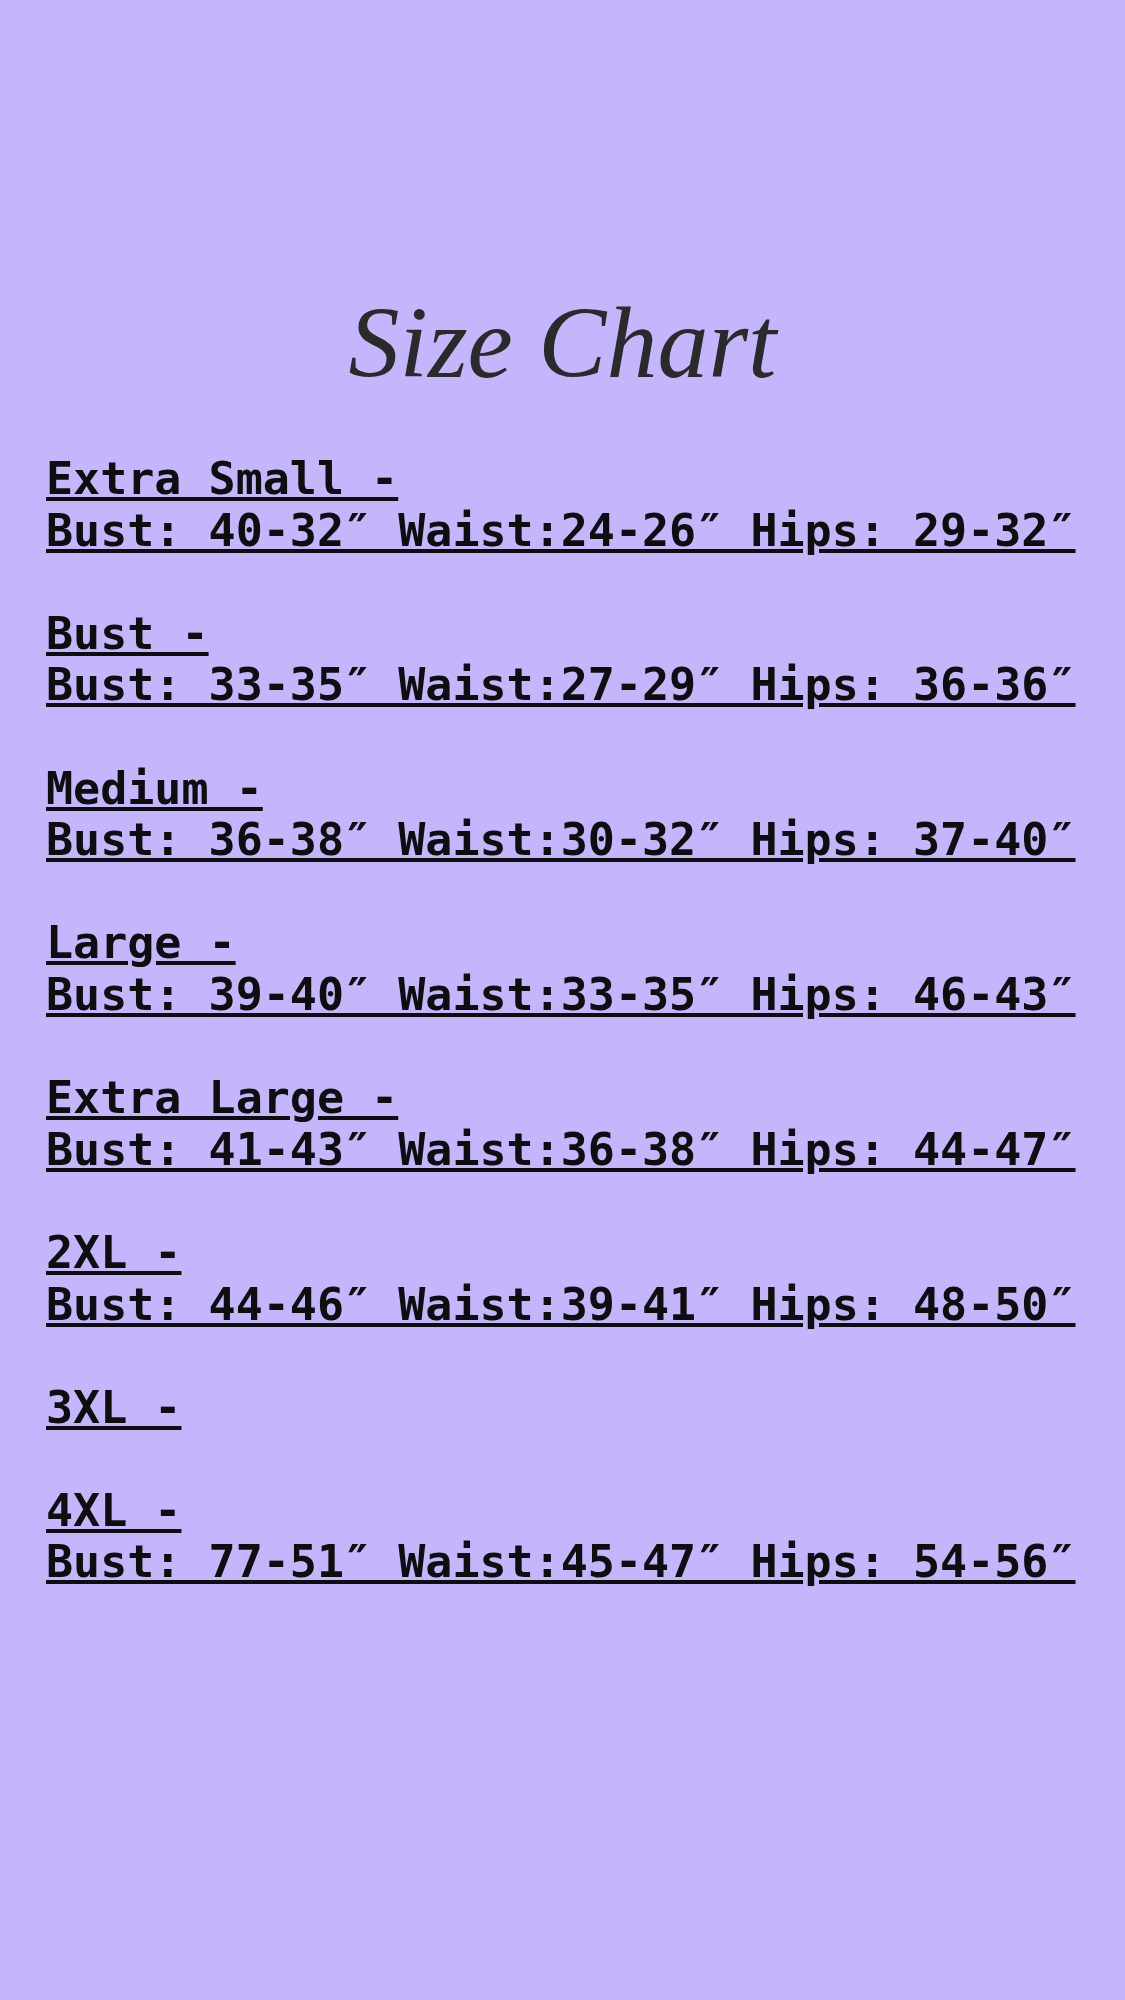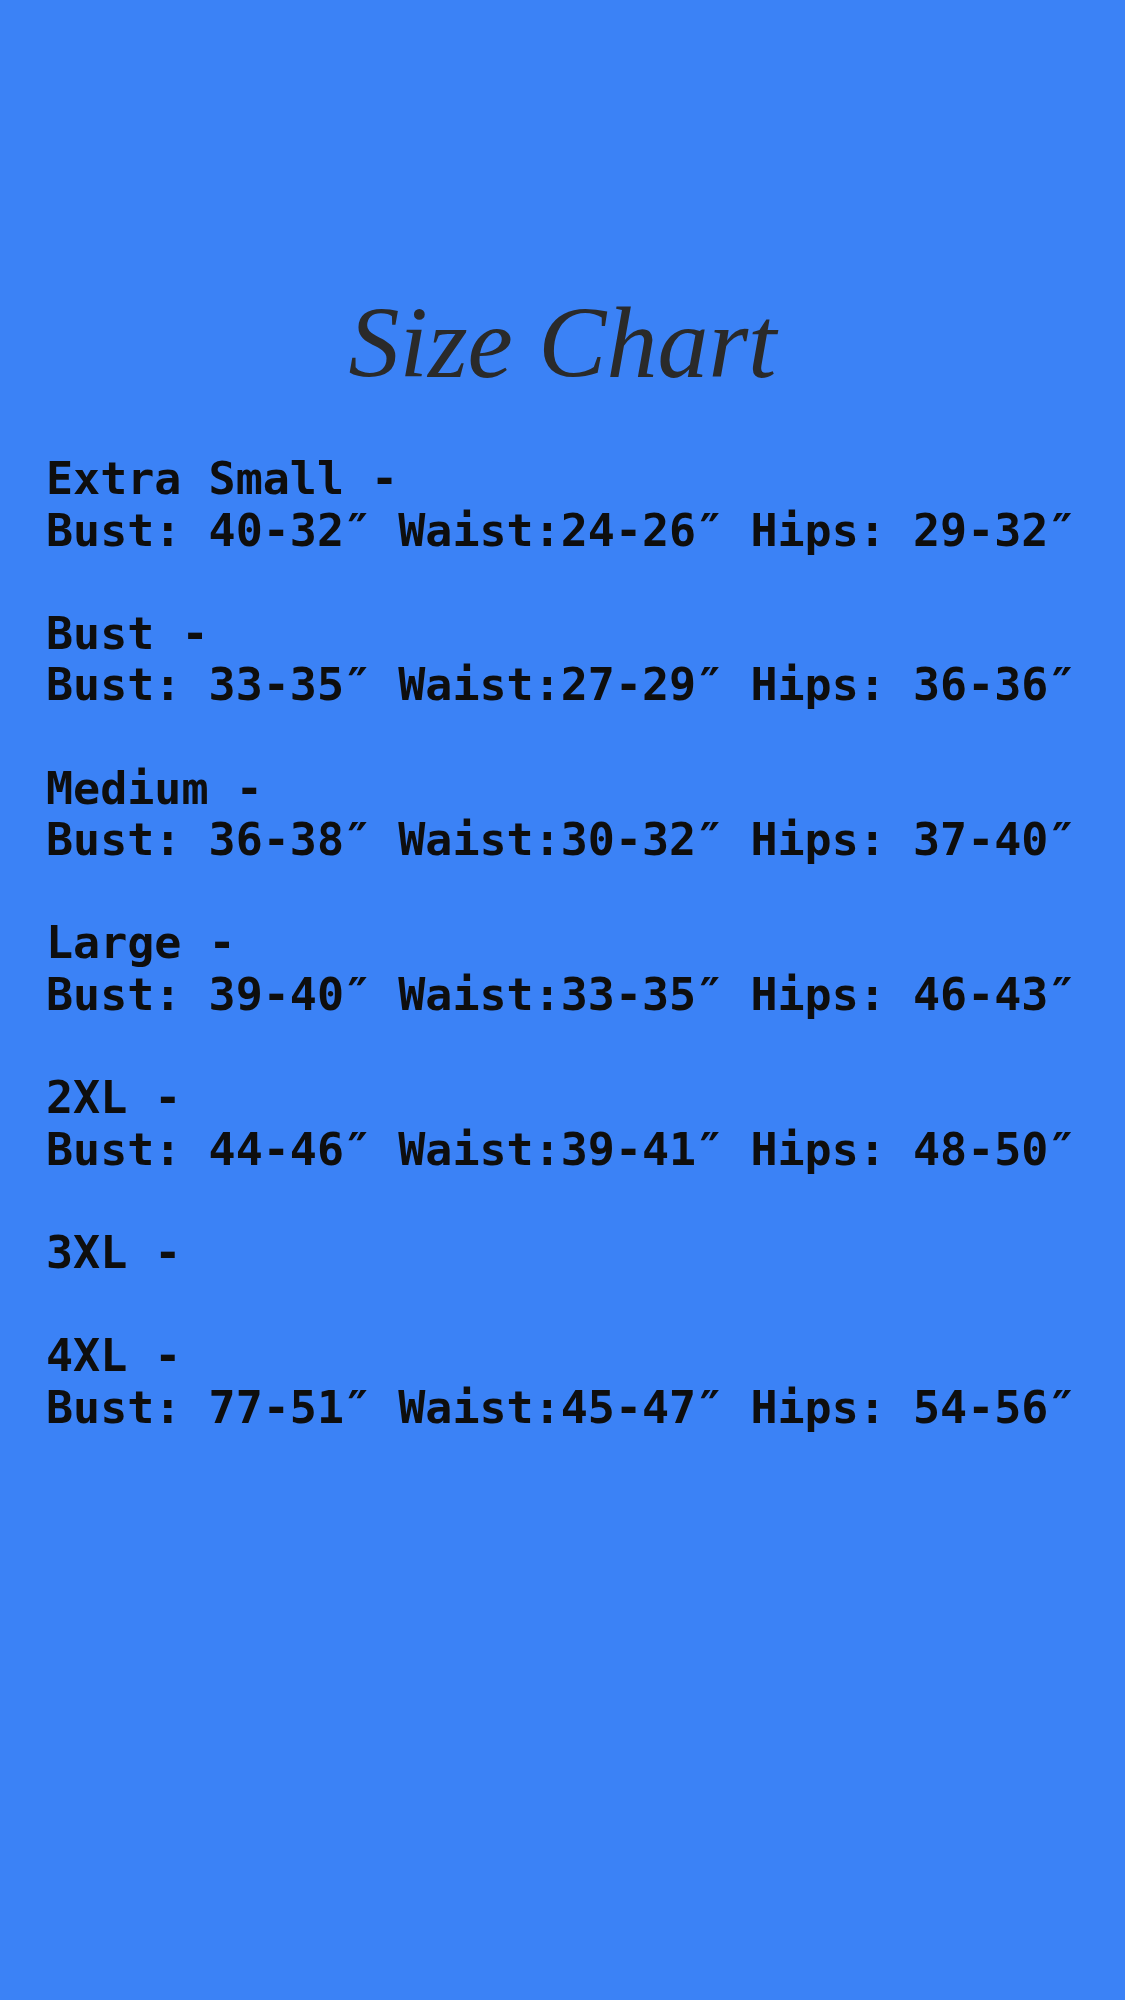--- a/index.html
+++ b/index.html
@@ -4,21 +4,21 @@
 <style>
   html, body {
     margin: 0;
     padding: 0;
     background: #f1f1f1;
   }
   .page {
     position: relative;
     width: 1125px;
     height: 2000px;
-    background: #3b82f6;
+    background: #c4b5fd;
     overflow: hidden;
     font-family: "DejaVu Sans Mono", "Liberation Mono", monospace;
   }
   .title {
     position: absolute;
     top: 292px;
     left: 0;
     right: 0;
     margin: 0;
     text-align: center;
@@ -41,20 +41,21 @@
     margin: 0 0 51.6px 0;
   }
   .size-name,
   .size-line {
     font-family: "DejaVu Sans Mono", "Liberation Mono", monospace;
     font-weight: 700;
     font-size: 45px;
     line-height: 51.6px;
     white-space: pre;
     color: #0e0e0e;
+    text-decoration: underline;
   }
 </style>
 </head>
 <body>
 
 <div class="page">
 
   <h1 class="title">Size Chart</h1>
 
   <div class="sections">
@@ -72,20 +73,24 @@
     <section class="size-section">
       <div class="size-name">Medium -</div>
       <div class="size-line">Bust: 36-38″ Waist:30-32″ Hips: 37-40″</div>
     </section>
 
     <section class="size-section">
       <div class="size-name">Large -</div>
       <div class="size-line">Bust: 39-40″ Waist:33-35″ Hips: 46-43″</div>
     </section>
 
+    <section class="size-section">
+      <div class="size-name">Extra Large -</div>
+      <div class="size-line">Bust: 41-43″ Waist:36-38″ Hips: 44-47″</div>
+    </section>
 
     <section class="size-section">
       <div class="size-name">2XL -</div>
       <div class="size-line">Bust: 44-46″ Waist:39-41″ Hips: 48-50″</div>
     </section>
 
     <section class="size-section">
       <div class="size-name">3XL -</div>
     </section>
 

